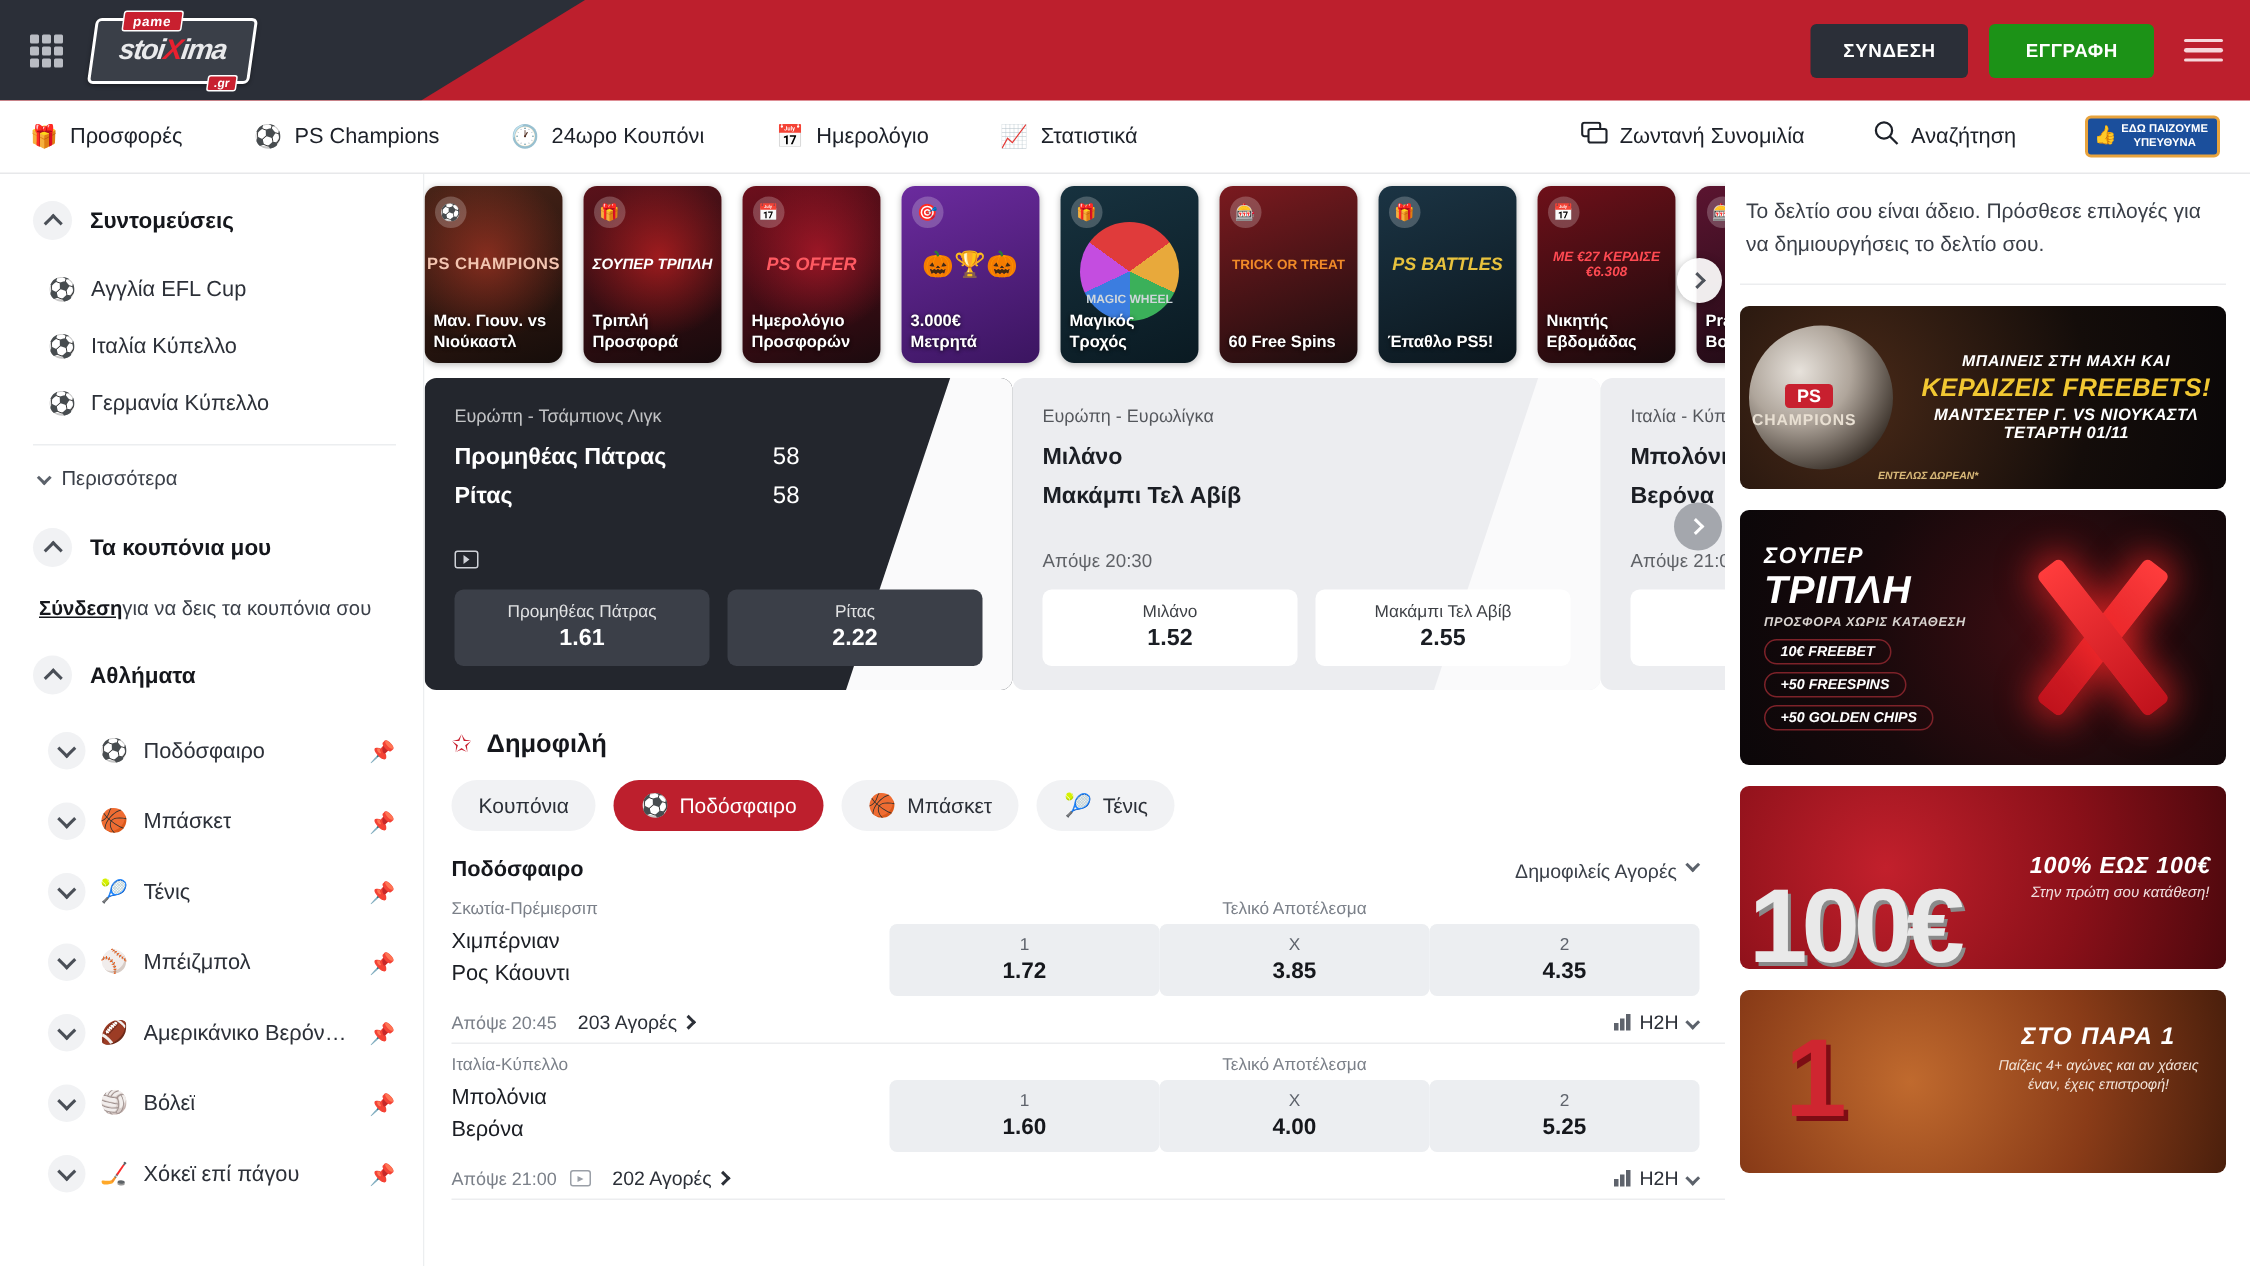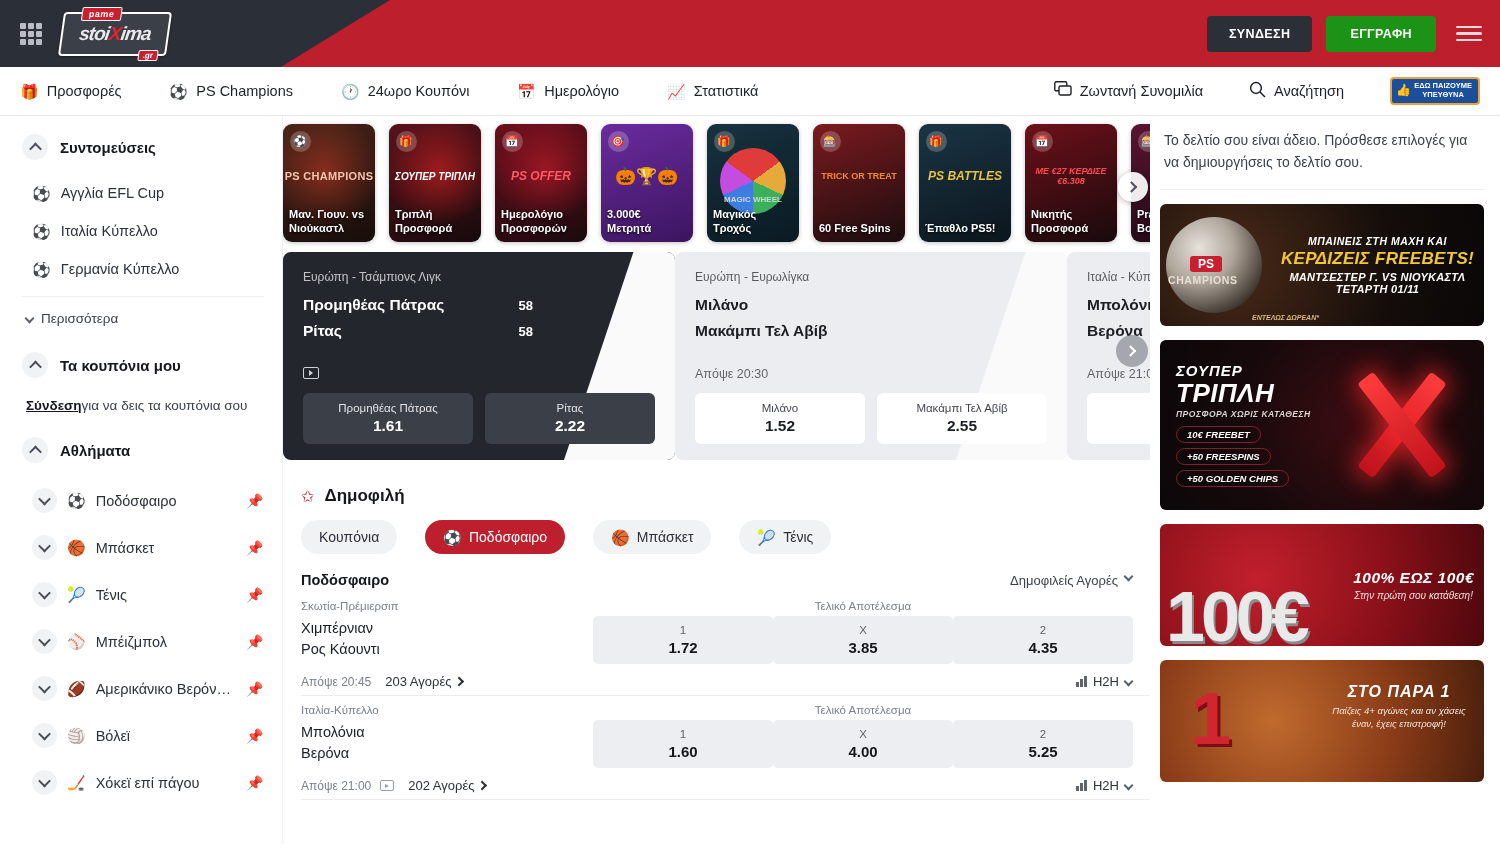--- a/index.html
+++ b/index.html
@@ -184,21 +184,21 @@
   }
   .feat-card.dark { background:#23262d; color:#fff; }
   .feat-card.light { background:#ecedf0; color:#1b1e24; }
   .feat-card .slant {
     position:absolute; top:0; bottom:0; right:-1px; width: 112px;
     background:#fafafb; clip-path: polygon(62% 0, 100% 0, 100% 100%, 0% 100%);
   }
   .feat-card.light .slant { background:#fafafb; }
   .fc-league { font-size: 12px; opacity:.72; margin-bottom: 12px; position:relative; z-index:2; }
   .fc-team { display:flex; justify-content:space-between; align-items:center; font-size:15.5px; font-weight:bold; margin-bottom: 8px; position:relative; z-index:2; max-width: 230px;}
-  .fc-score { font-size:13px; font-weight:bold; }
+  .fc-score { font-size:16px; font-weight:normal; }
   .fc-time { font-size:12.5px; opacity:.68; margin-top:auto; margin-bottom: 12px; position:relative; z-index:2;}
   .fc-stream { width:16px; height:12px; border:1.4px solid #cfd2d8; border-radius:2px; display:flex; align-items:center; justify-content:center; margin-top:auto; margin-bottom: 14px; position:relative; z-index:2;}
   .fc-stream i { width:0;height:0;border-left:4px solid #cfd2d8;border-top:3px solid transparent;border-bottom:3px solid transparent;display:block;}
   .fc-odds { display:flex; gap: 12px; position:relative; z-index:2; }
   .odd-box {
     flex:1; border-radius:6px; padding: 9px 6px; text-align:center; cursor:pointer;
   }
   .feat-card.dark .odd-box { background:#3b3f48; }
   .feat-card.light .odd-box { background:#fff; }
   .odd-name { font-size: 11.5px; opacity:.85; margin-bottom: 3px; }
@@ -209,21 +209,21 @@
     background: rgba(120,124,132,.62);
     display:flex;align-items:center;justify-content:center;cursor:pointer;z-index:14;
   }
   .feat-next .arrow-r { border-color:#fff; }
 
   
   .popular { padding: 16px 0 0 18px; }
   .pop-title { display:flex; align-items:center; gap:10px; margin-bottom: 14px; }
   .pop-title .t { font-size:17px; font-weight:bold; color:#15171c; }
   .star-ico { color:#c8202f; font-size:16px; }
-  .chips { display:flex; gap: 28px; margin-bottom: 18px; }
+  .chips { display:flex; gap: 12px; margin-bottom: 18px; }
   .chip {
     padding: 9px 18px; border-radius: 20px; background:#f1f2f4;
     font-size: 14px; color:#2c3038; cursor:pointer;
     display:flex; align-items:center; gap:7px;
   }
   .chip.active { background:#bd1f2d; color:#fff; }
 
   .sec-head { display:flex; align-items:center; margin-bottom: 4px; padding-right: 18px;}
   .sec-head .t { font-size: 14.5px; font-weight:bold; color:#15171c; }
   .markets-sel { margin-left:auto; display:flex; align-items:flex-start; gap:7px; font-size:13px; color:#3a3f48; cursor:pointer; }
@@ -545,21 +545,21 @@
 
           <div class="promo-card" style="background:linear-gradient(160deg,#1b3444,#0b161d);">
             <div class="pc-ico">🎁</div>
             <div class="pc-mid" style="font-size:12px;color:#e8c23d;font-style:italic;">PS BATTLES</div>
             <div class="pc-cap">Έπαθλο PS5!</div>
           </div>
 
           <div class="promo-card" style="background:linear-gradient(160deg,#6e1019,#170a0c);">
             <div class="pc-ico">📅</div>
             <div class="pc-mid" style="font-size:9px;color:#ff4a52;font-style:italic;font-weight:bold;">ΜΕ €27 ΚΕΡΔΙΣΕ €6.308</div>
-            <div class="pc-cap">Νικητής Προσφορά</div>
+            <div class="pc-cap">Νικητής Εβδομάδας</div>
           </div>
 
           <div class="promo-card" style="background:linear-gradient(160deg,#5b1430,#190a12);">
             <div class="pc-ico">🎰</div>
             <div class="pc-cap">Pragmatic Buy Bonus</div>
           </div>
         </div>
 
         <div class="carousel-next">
             <i class="arrow-r"></i>

